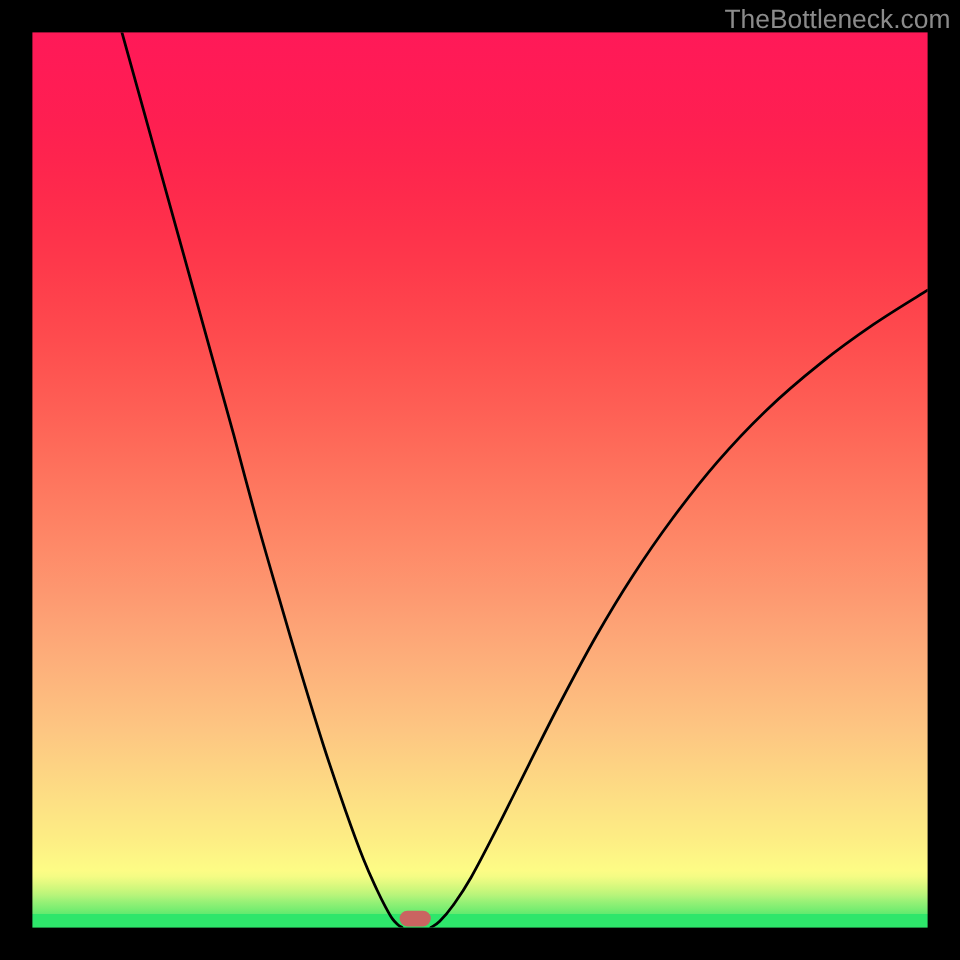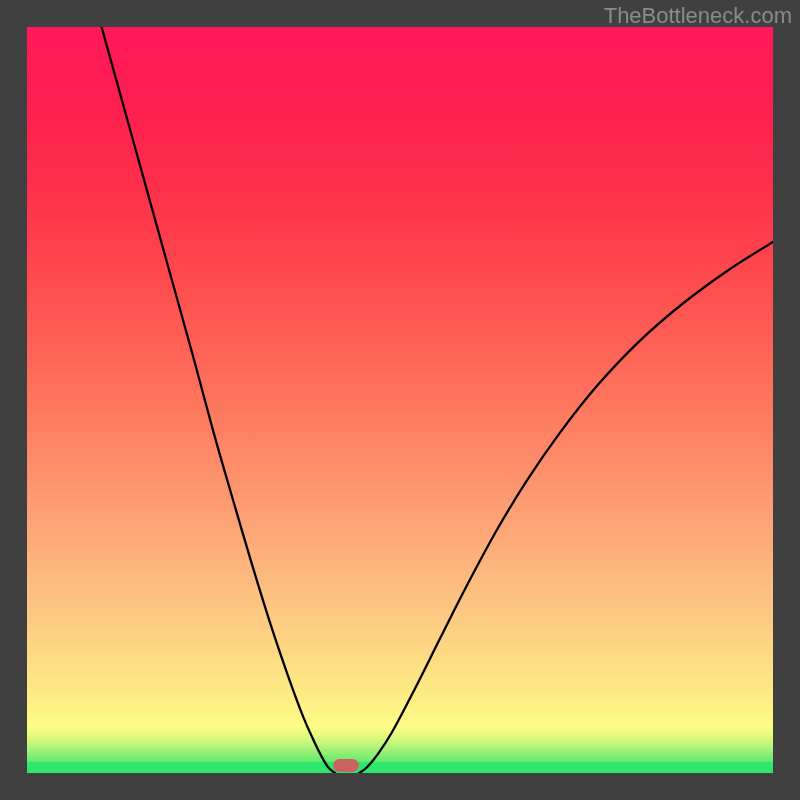--- a/index.html
+++ b/index.html
@@ -6,21 +6,21 @@
     margin: 0;
     padding: 0;
     width: 800px;
     height: 800px;
     overflow: hidden;
   }
   .chart-container {
     position: relative;
     width: 800px;
     height: 800px;
-    background: #404040;
+    background: #000000;
   }
   .plot-area {
     position: absolute;
     left: 27px;
     top: 27px;
     width: 746px;
     height: 746px;
     background: linear-gradient(to top,
       #2ee66b 0%,
       #2ee66b 1.5%,

